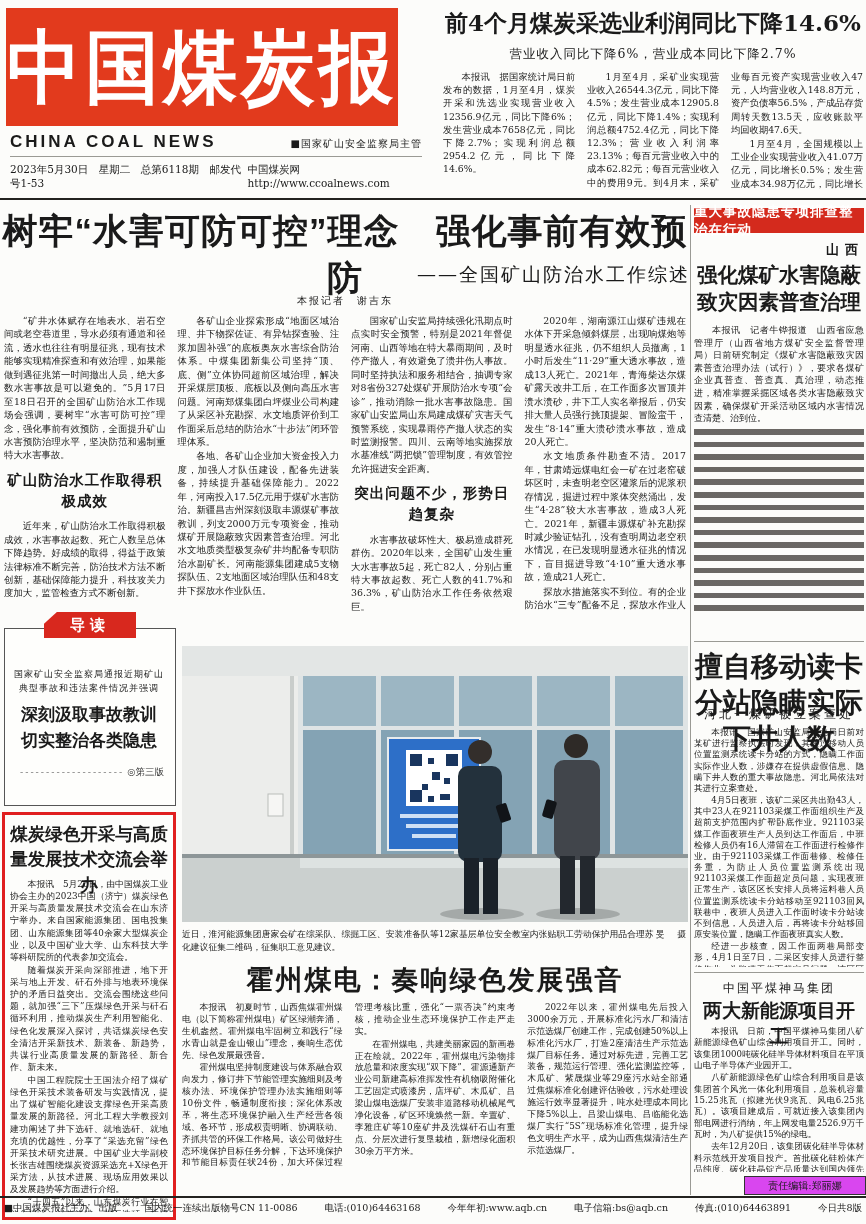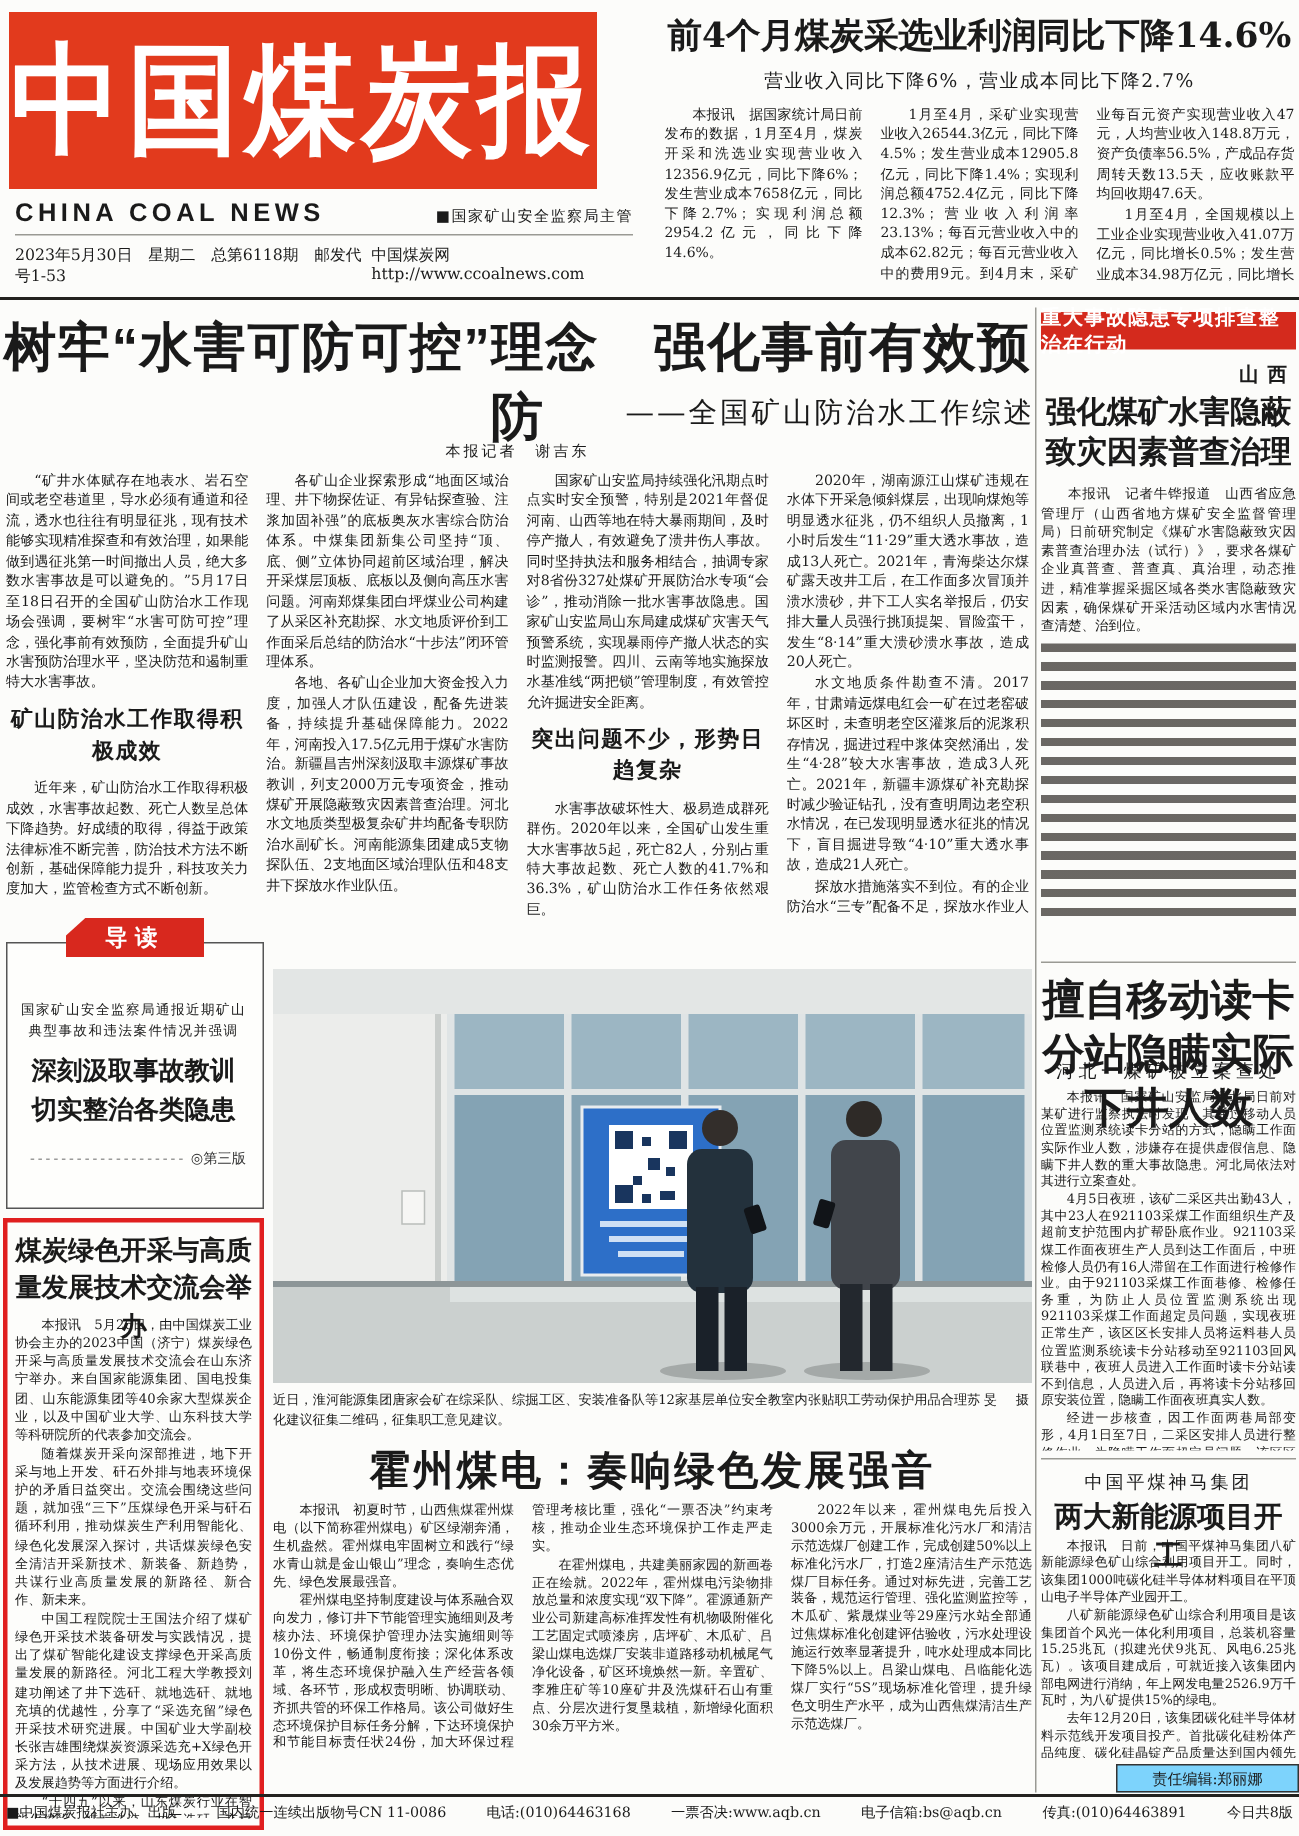--- a/index.html
+++ b/index.html
@@ -43,21 +43,21 @@
     background:repeating-linear-gradient(to bottom,#46423e 0 5.5px,transparent 5.5px 12.6px);}
   #r2-rule{left:694px;top:641px;width:170px;height:1px;}
   #r2-h{left:694px;top:649px;width:170px;text-align:center;font-size:28px;font-weight:900;line-height:1.28;}
   #r2-s{left:694px;top:706px;width:170px;text-align:center;font-size:12px;letter-spacing:3px;}
   #r2-b{left:694px;top:727px;width:170px;height:240px;font-size:8.6px;line-height:1.3;overflow:hidden;}
   #r3-rule{left:694px;top:972px;width:170px;height:1px;}
   #r3-k{left:694px;top:980px;width:170px;text-align:center;font-size:12px;letter-spacing:2px;}
   #r3-h{left:694px;top:998px;width:170px;text-align:center;font-size:19px;font-weight:900;}
   #r3-b{left:694px;top:1026px;width:170px;height:146px;font-size:8.6px;line-height:1.32;overflow:hidden;}
   #editorbox{left:744px;top:1176px;width:120px;height:17px;border:1px solid #333;display:flex;
-             align-items:center;justify-content:center;font-size:10px;background:#7dd3fc;}
+             align-items:center;justify-content:center;font-size:10px;background:#d946ef;}
   
   #daodu{left:4px;top:628px;width:170px;height:176px;border:1px solid #555;background:#fefefc;}
   #daodu-ribbon{left:44px;top:612px;width:92px;height:26px;background:#d8281e;color:#ffffff;display:flex;
      align-items:center;justify-content:center;font-weight:bold;font-size:15px;letter-spacing:5px;
      clip-path:polygon(14% 0,100% 0,100% 100%,0 100%,0 45%);}
   #daodu-k{left:12px;top:668px;width:154px;text-align:center;font-size:9px;line-height:1.5;letter-spacing:1px;}
   #daodu-h{left:10px;top:702px;width:158px;text-align:center;font-size:17px;font-weight:bold;line-height:1.5;}
   #daodu-p{left:14px;top:766px;width:150px;font-size:9.5px;text-align:right;color:#333;}
   #daodu-p .dots{letter-spacing:2px;color:#777;}
   
@@ -236,19 +236,19 @@
     <p class="para">在霍州煤电，共建美丽家园的新画卷正在绘就。2022年，霍州煤电污染物排放总量和浓度实现“双下降”。霍源通新产业公司新建高标准挥发性有机物吸附催化工艺固定式喷漆房，店坪矿、木瓜矿、吕梁山煤电选煤厂安装非道路移动机械尾气净化设备，矿区环境焕然一新。辛置矿、李雅庄矿等10座矿井及洗煤矸石山有重点、分层次进行复垦栽植，新增绿化面积30余万平方米。</p>
     <p class="para">2022年以来，霍州煤电先后投入3000余万元，开展标准化污水厂和清洁示范选煤厂创建工作，完成创建50%以上标准化污水厂，打造2座清洁生产示范选煤厂目标任务。通过对标先进，完善工艺装备，规范运行管理、强化监测监控等，木瓜矿、紫晟煤业等29座污水站全部通过焦煤标准化创建评估验收，污水处理设施运行效率显著提升，吨水处理成本同比下降5%以上。吕梁山煤电、吕临能化选煤厂实行“5S”现场标准化管理，提升绿色文明生产水平，成为山西焦煤清洁生产示范选煤厂。</p>
 
   </div>
 
   <div class="abs" id="footrule"></div>
   <div class="abs" id="footer">
     <span>■中国煤炭报社主办、出版</span>
     <span>国内统一连续出版物号CN 11-0086</span>
     <span>电话:(010)64463168</span>
-    <span>一票否决:www.aqb.cn</span>
+    <span>今年年初:www.aqb.cn</span>
     <span>电子信箱:bs@aqb.cn</span>
     <span>传真:(010)64463891</span>
     <span>今日共8版</span>
   </div>
 
 </div>
 
 </body></html>

